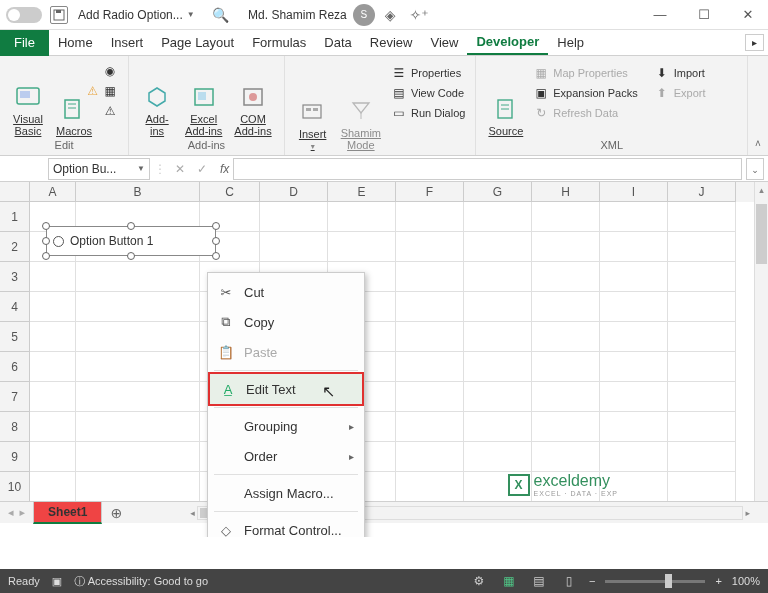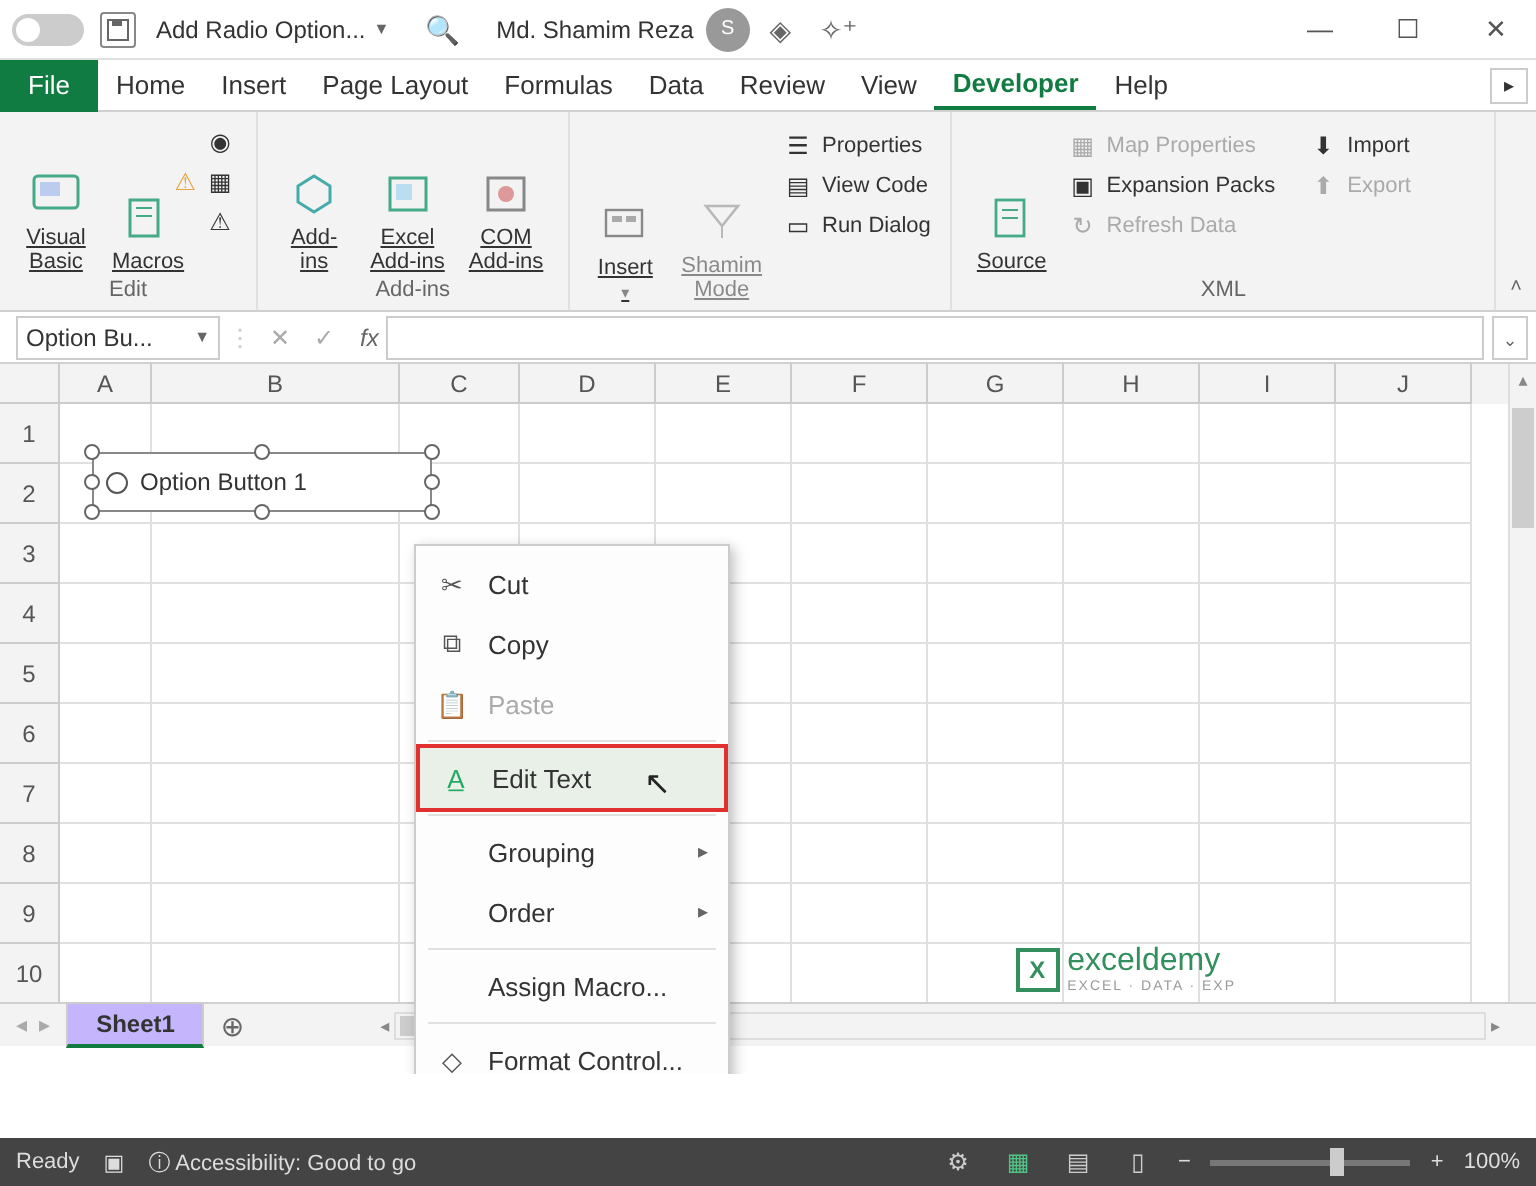--- a/index.html
+++ b/index.html
@@ -32,21 +32,21 @@
 .ribbon-row { display: flex; gap: 4px; flex: 1; }
 .ribbon-btn { display: flex; flex-direction: column; align-items: center; justify-content: flex-end; padding: 2px 4px; min-width: 40px; gap: 2px; text-decoration: underline; }
 .ribbon-btn .icn { width: 28px; height: 28px; display: flex; align-items: center; justify-content: center; font-size: 20px; }
 .ribbon-btn .lbl { font-size: 11px; text-align: center; line-height: 1.1; }
 .ribbon-mini { display: flex; flex-direction: column; gap: 2px; }
 .ribbon-mini-item { display: flex; align-items: center; gap: 4px; font-size: 11px; padding: 1px 2px; white-space: nowrap; }
 .ribbon-mini-item .mini-icn { width: 16px; height: 16px; display: inline-flex; align-items: center; justify-content: center; font-size: 12px; }
 .ribbon-mini-item.disabled { color: #aaa; }
 .ribbon-collapse { width: 20px; display: flex; align-items: flex-end; justify-content: center; padding-bottom: 6px; font-size: 10px; color: #666; border: none; }
 
-.name-formula { height: 26px; display: flex; align-items: center; border-bottom: 1px solid #d0d0d0; background: #fff; }
+.name-formula { height: 26px; display: flex; align-items: center; border-bottom: 1px solid #d0d0d0; background: #fff; padding-left: 40px; }
 .name-box { width: 102px; height: 22px; border: 1px solid #ccc; margin: 0 4px 0 8px; display: flex; align-items: center; padding: 0 4px; font-size: 12px; justify-content: space-between; }
 .name-box .dd2 { font-size: 8px; color: #666; }
 .formula-btns { display: flex; gap: 2px; margin: 0 4px; }
 .formula-btns span { width: 20px; text-align: center; color: #aaa; font-size: 12px; }
 .fx-label { font-style: italic; font-size: 12px; color: #666; margin-left: 4px; }
 .formula-input { flex: 1; height: 22px; border: 1px solid #ccc; margin-right: 4px; margin-left: 4px; padding: 0 4px; font-size: 12px; }
 .formula-expand { width: 18px; text-align: center; font-size: 9px; color: #666; border: 1px solid #ccc; height: 22px; line-height: 22px; margin-right: 4px; }
 
 .grid-area { position: relative; height: 355px; overflow: hidden; background: #fff; }
 .col-headers { display: flex; height: 20px; position: absolute; top: 0; left: 0; right: 14px; background: #f3f3f3; }
@@ -69,21 +69,21 @@
 .ctx-item { display: flex; align-items: center; height: 30px; padding: 0 10px; gap: 10px; font-size: 13px; position: relative; }
 .ctx-item .ci-icon { width: 16px; text-align: center; color: #555; font-size: 13px; }
 .ctx-item.disabled { color: #aaa; }
 .ctx-item.highlight { background: #e8f0e8; border: 2px solid #e03030; margin: -2px 0; height: 34px; }
 .ctx-item .arrow { position: absolute; right: 10px; font-size: 10px; color: #666; }
 .ctx-sep { height: 1px; background: #e0e0e0; margin: 3px 6px; }
 .cursor-icon { position: absolute; left: 112px; top: 8px; font-size: 16px; color: #222; pointer-events: none; }
 
 .sheet-tabs { position: absolute; bottom: 14px; left: 0; right: 0; height: 22px; display: flex; align-items: center; background: #f3f3f3; border-top: 1px solid #d0d0d0; }
 .sheet-nav { display: flex; gap: 6px; padding: 0 8px; color: #aaa; font-size: 11px; }
-.sheet-tab { background: #c4b5fd; padding: 3px 14px; border: 1px solid #ccc; border-bottom: 2px solid #107c41; font-size: 12px; font-weight: 600; }
+.sheet-tab { background: #ef4444; padding: 3px 14px; border: 1px solid #ccc; border-bottom: 2px solid #107c41; font-size: 12px; font-weight: 600; }
 .sheet-add { padding: 0 8px; color: #666; font-size: 14px; }
 .hscroll-area { flex: 1; display: flex; align-items: center; margin-left: 60px; margin-right: 18px; }
 .hscroll-track { flex: 1; height: 14px; background: #f3f3f3; border: 1px solid #ddd; position: relative; }
 .hscroll-thumb { position: absolute; left: 2px; top: 1px; height: 10px; width: 90px; background: #cdcdcd; }
 
 .watermark { position: absolute; right: 150px; bottom: 40px; display: flex; align-items: center; gap: 4px; color: #107c41; font-size: 16px; opacity: 0.85; pointer-events: none; z-index: 5; }
 .watermark .wlogo { width: 22px; height: 22px; border: 2px solid #107c41; display: flex; align-items: center; justify-content: center; font-weight: bold; font-size: 12px; }
 .watermark .wsub { font-size: 7px; color: #888; letter-spacing: 1px; display: block; line-height: 1; }
 
 .statusbar { position: absolute; bottom: 0; left: 0; right: 0; height: 24px; background: #444; color: #ddd; display: flex; align-items: center; font-size: 11px; padding: 0 8px; gap: 12px; }

